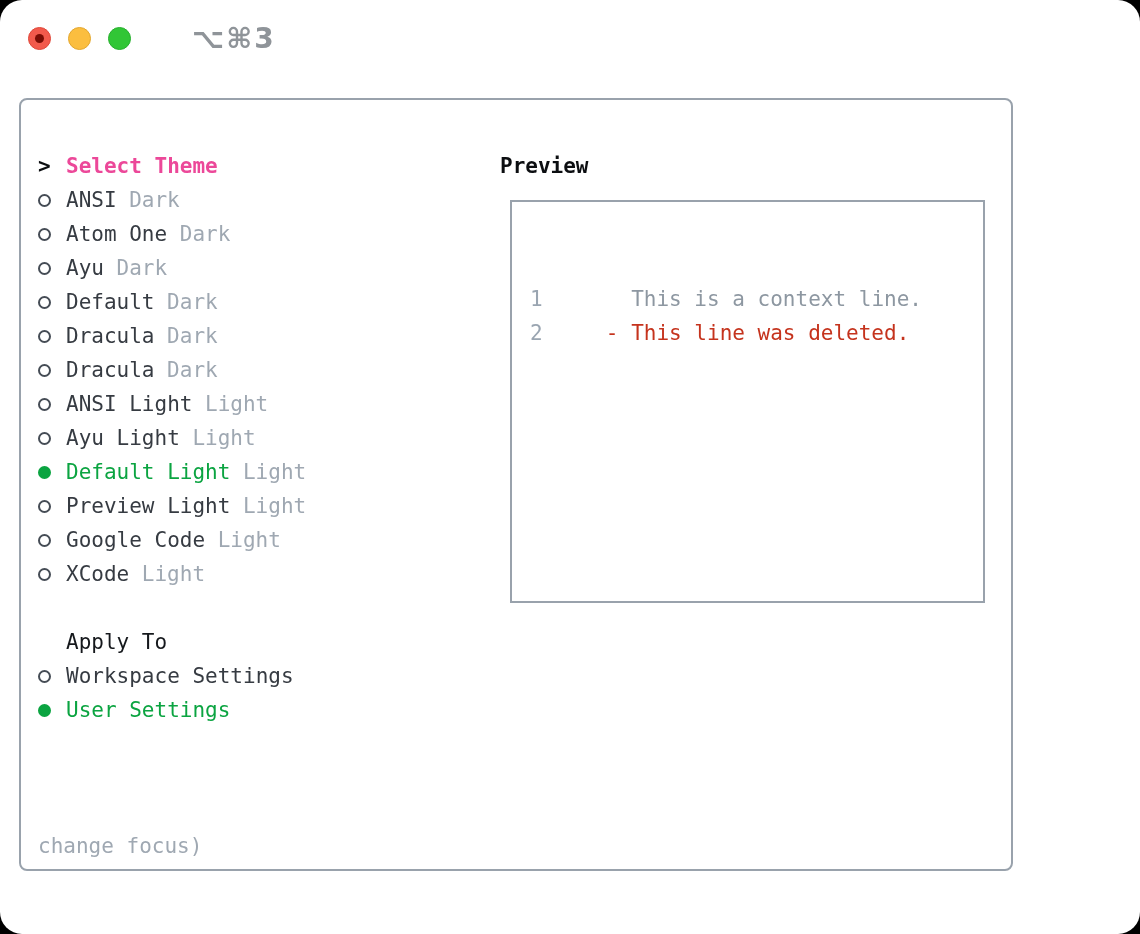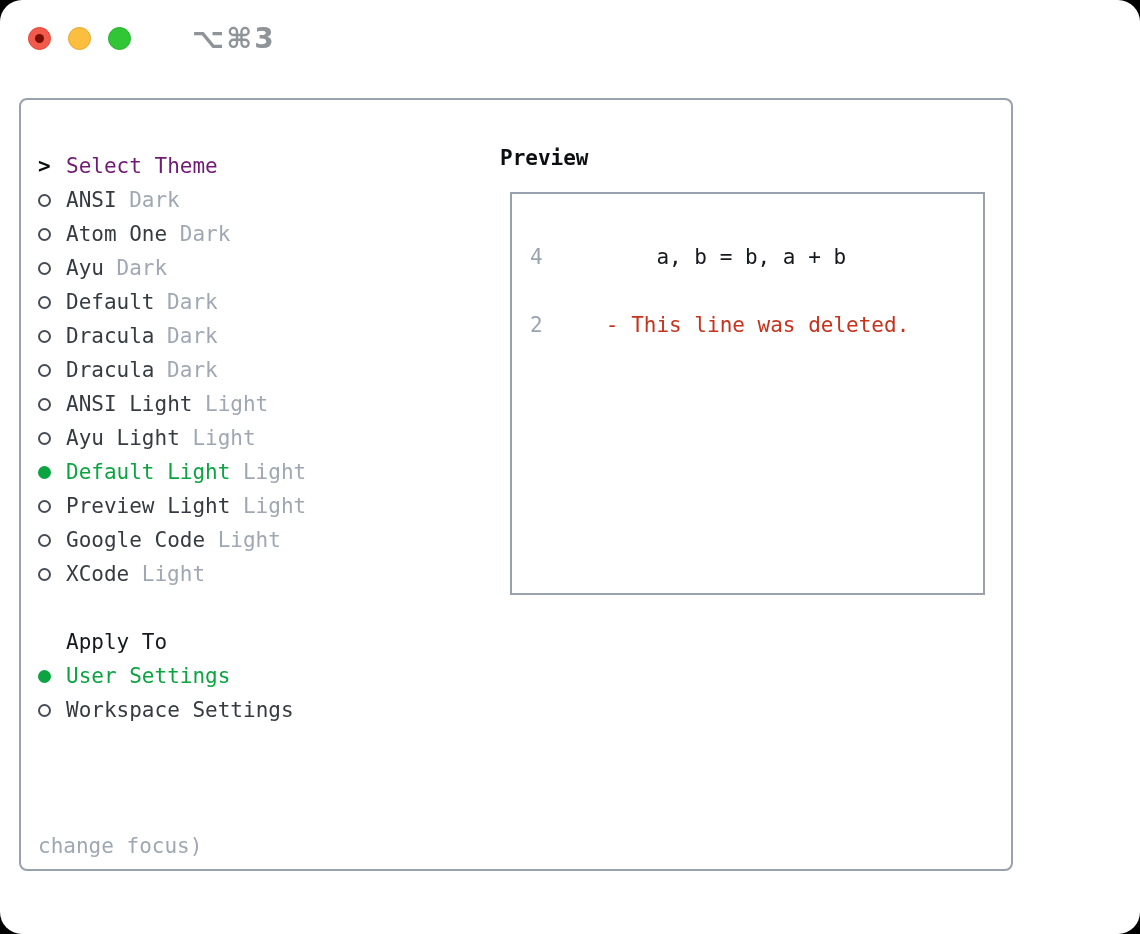--- a/index.html
+++ b/index.html
@@ -22,31 +22,31 @@
   
   .panel { position:absolute; left:19px; top:98px; width:994px; height:773px;
            border:2px solid var(--border); border-radius:8px; background:#fff; }
 
   
   .left-col { position:absolute; left:17px; top:49px; }
   .row { height:34px; display:flex; align-items:center; font-size:21px; color:var(--dark); }
   .row.blank { height:34px; }
   .marker { width:28px; display:inline-flex; align-items:center; }
   .prompt { font-weight:bold; color:#0c0e11; }
-  .title  { font-weight:normal; color:#701a75;text-align:center; }
+  .title  { font-weight:bold; color:#ec4899;text-align:center; }
   .title2 { font-weight:normal; color:#15181c; }
   .radio { width:13px; height:13px; border:2px solid #454c55; border-radius:50%; }
   .radio.on { border-color:var(--green); background:var(--green); }
   .label { color:var(--dark);text-align:right; }
   .option.selected .label { color:var(--green); }
   .tag { color:var(--muted); margin-left:12.6px; }
   .help { margin-top:0; font-size:21px; line-height:34px; color:var(--muted); white-space:pre; }
 
   
-  .right-col { position:absolute; left:479px; top:41px; }
+  .right-col { position:absolute; left:479px; top:49px; }
   .preview-title { height:34px; display:flex; align-items:center; font-size:21px; font-weight:bold; color:#0c0e11; }
   .preview-box { margin-left:10px; margin-top:17px; width:475px; height:403px;
                  border:2px solid var(--border); background:#fff; padding:46px 0 0 18px; }
   .line { height:34px; font-size:21px; line-height:34px; white-space:pre; }
   .ln  { color:#9aa5b1; }
   .pl  { color:#16181d; }
   .kw  { color:var(--kw); }
   .fn  { color:var(--fn); }
   .ctx { color:#8d97a1; }
   .del { color:var(--del); }
@@ -159,45 +159,45 @@
               <span class="label">XCode</span>
               <span class="tag">Light</span>
             </div>
           </div>
         <div class="row blank"></div>
         <div class="row">
           <span class="marker"></span>
           <span class="title2">Apply To</span>
         </div>
         <div id="apply-items">
+            <div class="row option">
+              <span class="marker">
+                <span class="radio"></span>
+              </span>
+              <span class="label">Workspace Settings</span>
+            </div>
             <div class="row option selected">
               <span class="marker">
                 <span class="radio on"></span>
               </span>
               <span class="label">User Settings</span>
-            </div>
-            <div class="row option">
-              <span class="marker">
-                <span class="radio"></span>
-              </span>
-              <span class="label">Workspace Settings</span>
             </div>
           </div>
         <div class="row blank"></div>
         <div class="help">
           <div>change focus)</div>
         </div>
       </div>
 
       <div class="right-col">
         <div class="preview-title">Preview</div>
         <div class="preview-box">
           <div id="preview-lines">
-              <div class="line"><span class="ln">4 </span><span class="pl">        a, b = b, a + b</span></div>
               <div class="line"></div>
+              <div class="line"><span class="ln">1</span><span class="ctx">       This is a context line.</span></div>
               <div class="line"><span class="ln">2     </span><span class="del">- This line was deleted.</span></div>
             </div>
         </div>
       </div>
 
     </div>
   </div>
 </div>
 
 </body></html>

